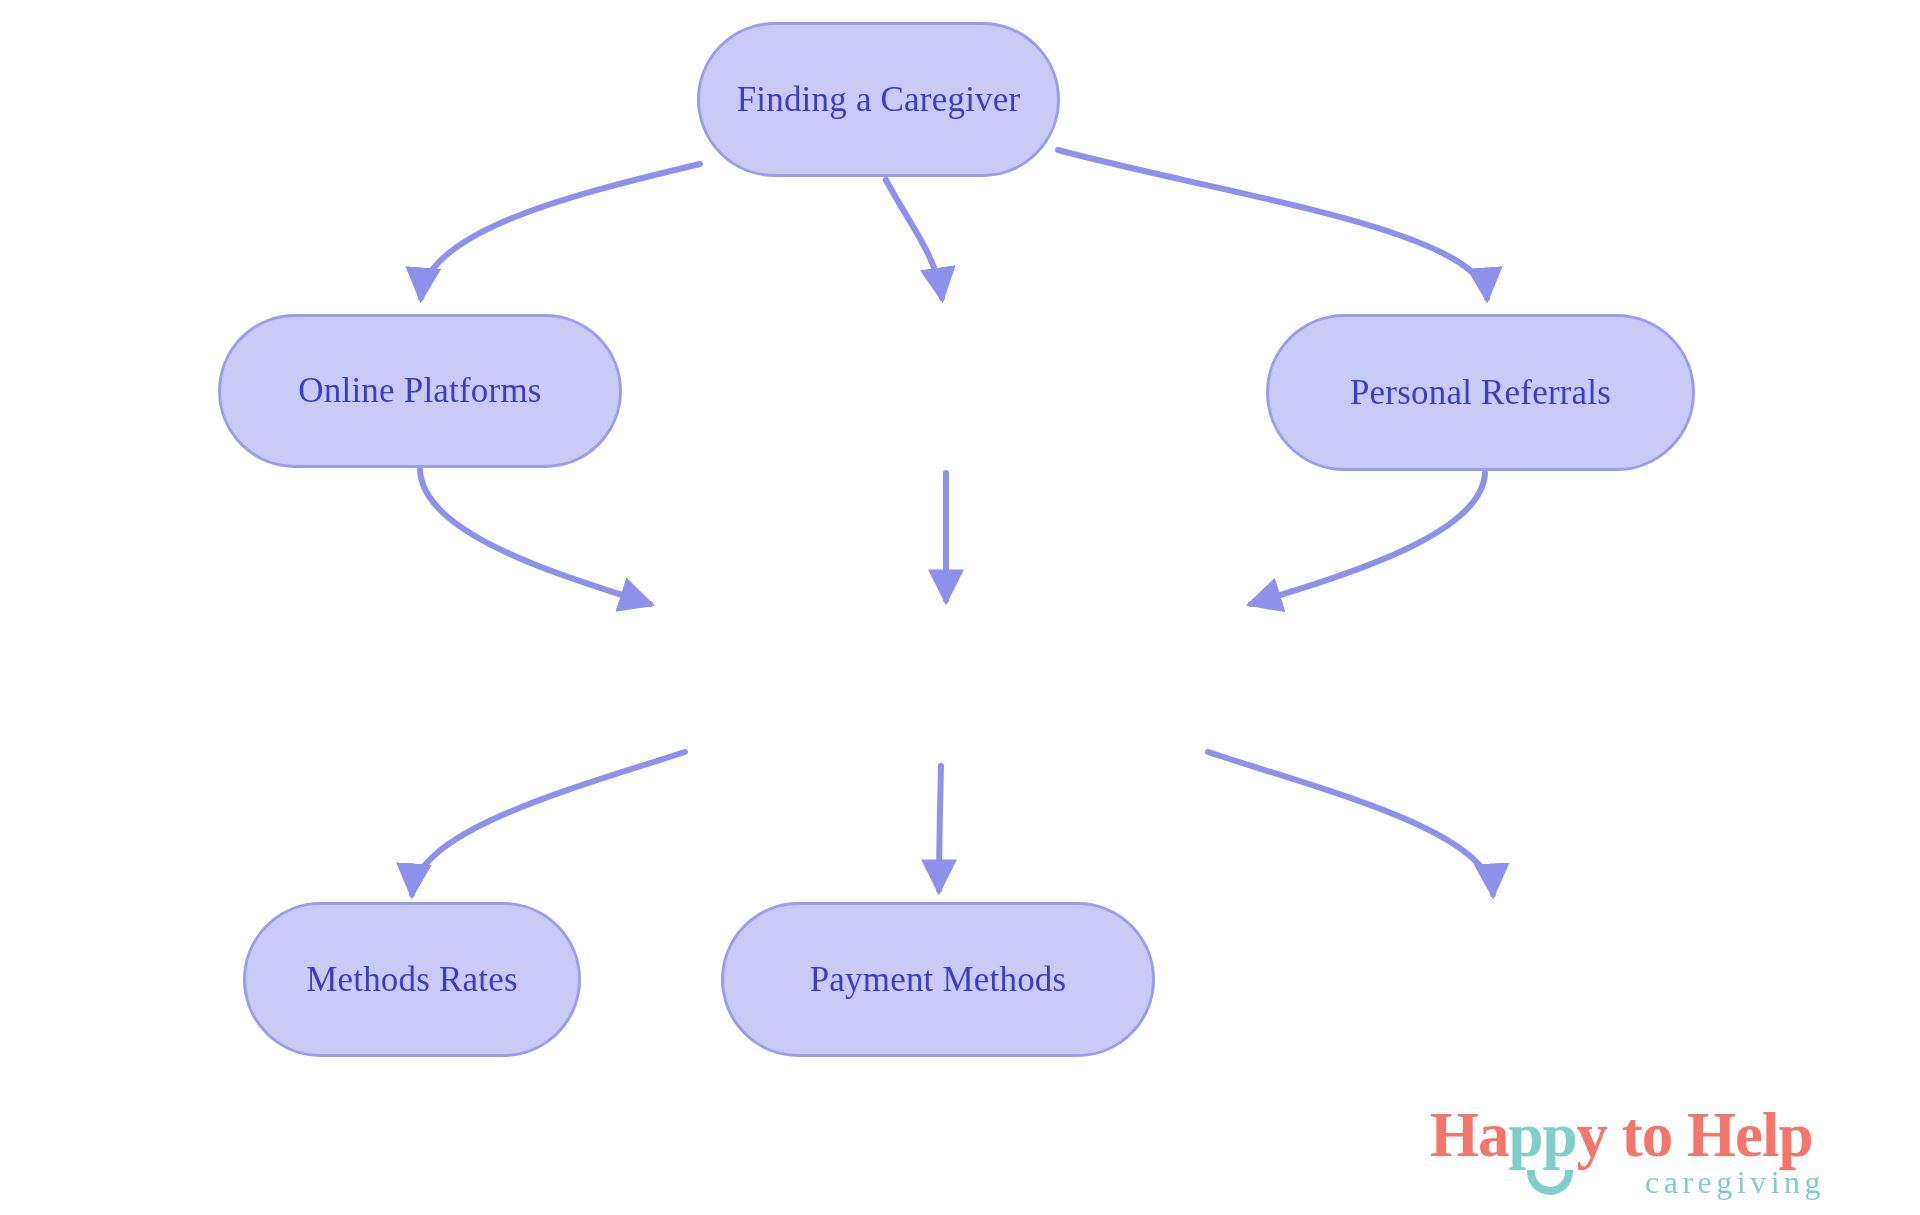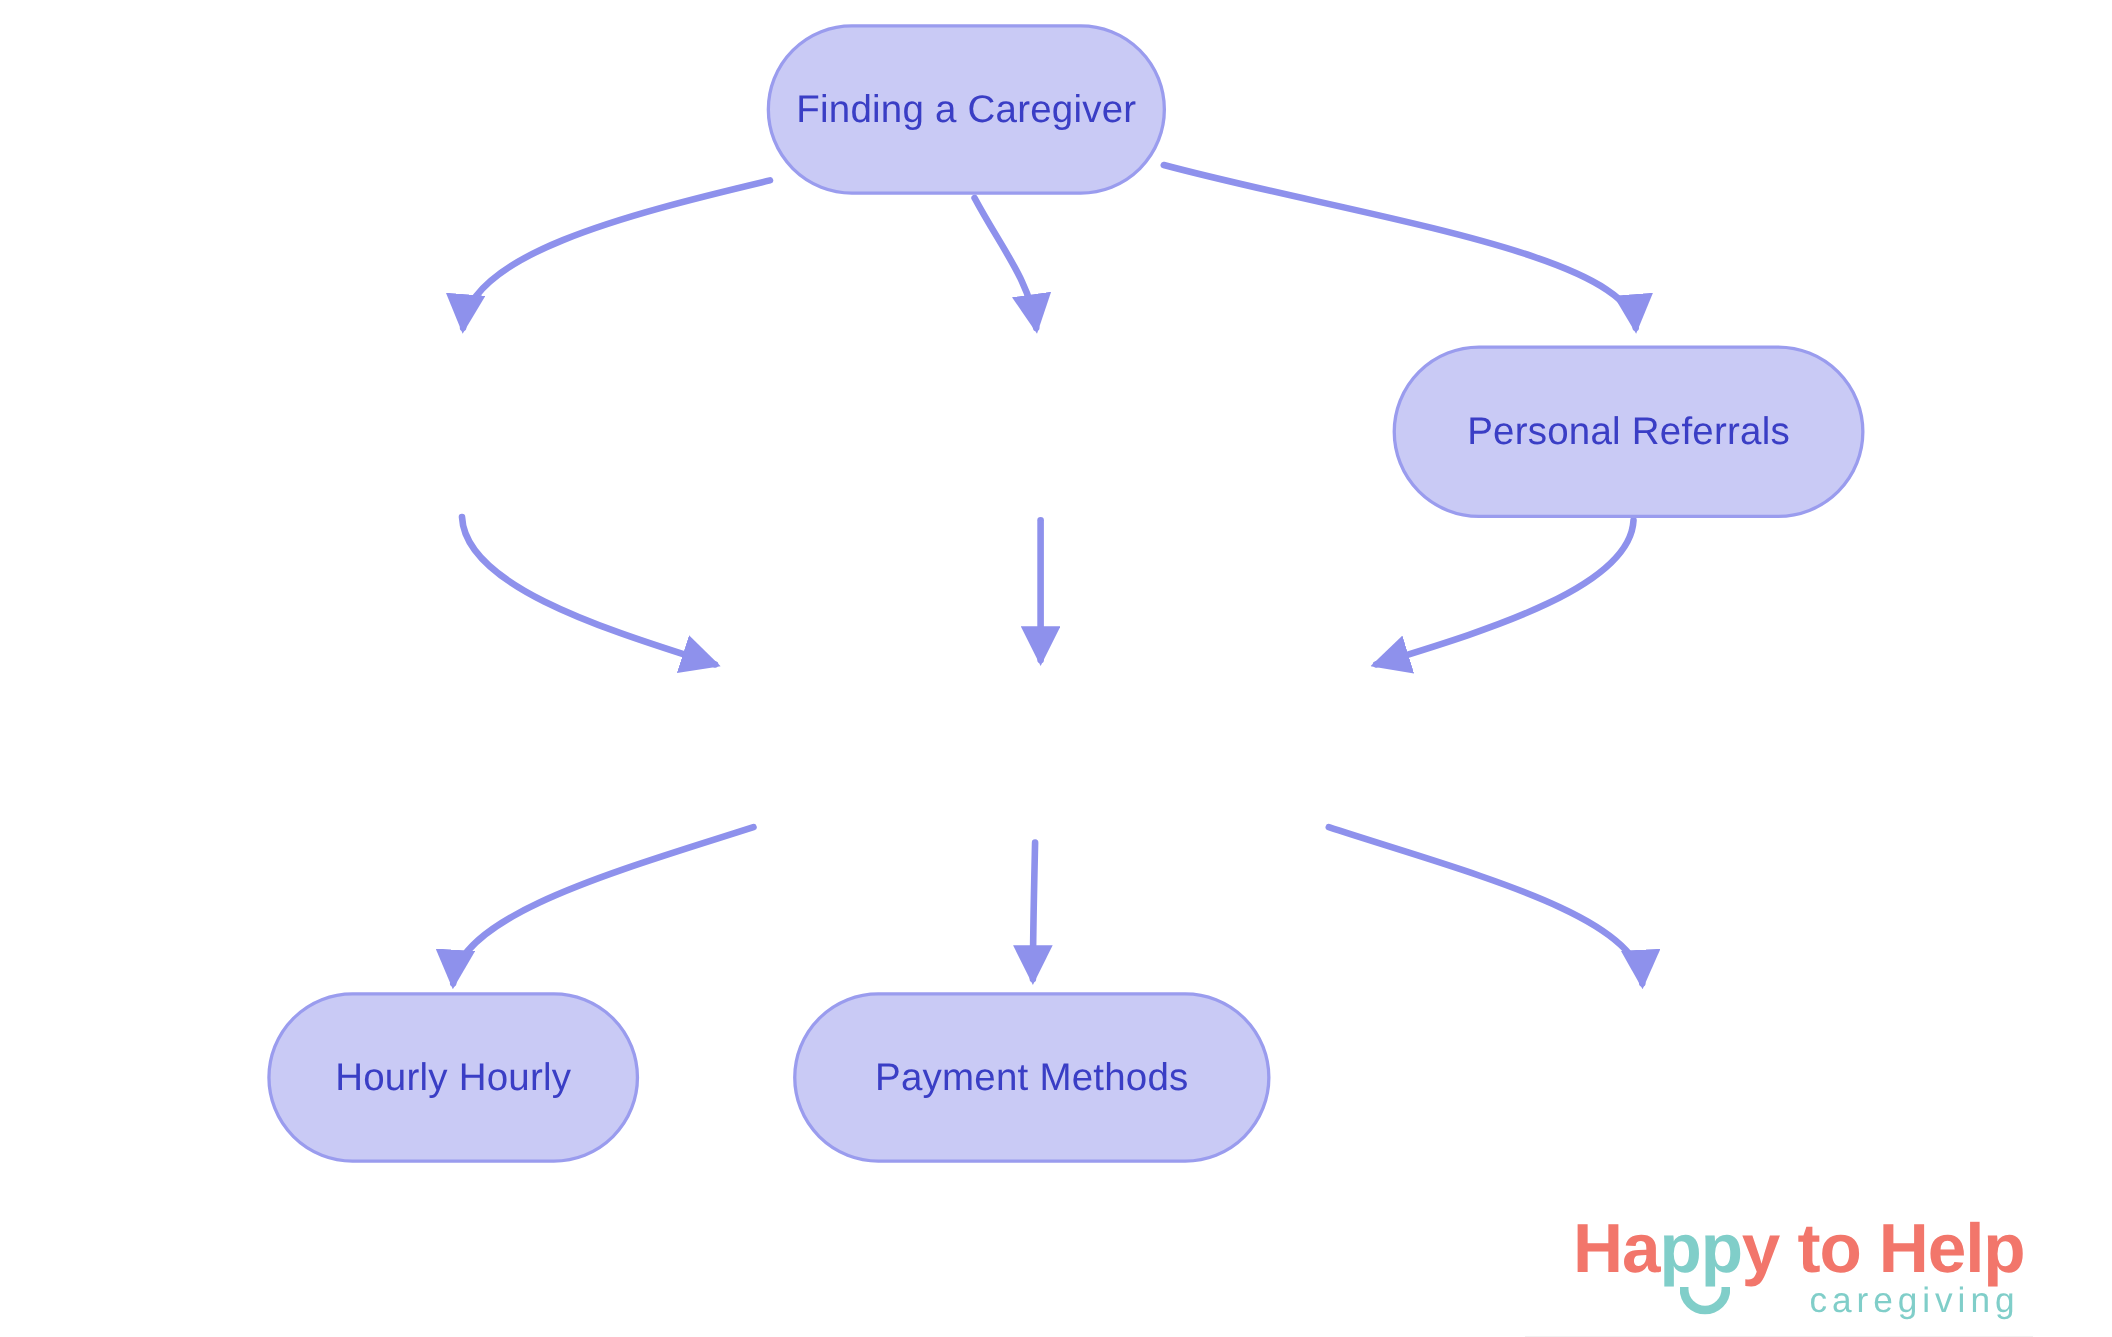--- a/index.html
+++ b/index.html
@@ -11,21 +11,21 @@
     --logo-teal:#80cec9;
     --background:#ffffff;
   }
   *{margin:0;padding:0;box-sizing:border-box;}
   html,body{background:#e8e8e8;}
   .canvas{
     position:relative;
     width:1920px;height:1215px;
     background:var(--background);
     overflow:hidden;
-    font-family:Liberation Sans, sans-serif;
+    font-family:Liberation Serif, serif;
   }
   .edges{position:absolute;left:0;top:0;width:1920px;height:1215px;}
   .edges path.edge{
     fill:none;
     stroke:var(--edge);
     stroke-width:6;
     stroke-linecap:round;
   }
   .edges marker path{fill:var(--edge);}
   .node{
@@ -86,29 +86,32 @@
     <path class="edge" d="M 1485 473 C 1482 535, 1345 575, 1251 604" marker-end="url(#ah)"></path>
     <path class="edge" d="M 685 752 C 560 792, 416 832, 412 894" marker-end="url(#ah)"></path>
     <path class="edge" d="M 941 766 C 940 810, 939 850, 939 890" marker-end="url(#ah)"></path>
     <path class="edge" d="M 1208 752 C 1330 792, 1490 832, 1493 894" marker-end="url(#ah)"></path>
   </svg>
 
   <div class="node" style="left:697px;top:22px;width:363px;height:155px">
     <span class="node-label">Finding a Caregiver</span>
   </div>
 
+  <div class="node" style="left:218px;top:314px;width:404px;height:154px">
+    <span class="node-label">Online Platforms</span>
+  </div>
 
 
   <div class="node" style="left:1266px;top:314px;width:429px;height:157px">
     <span class="node-label">Personal Referrals</span>
   </div>
 
 
   <div class="node" style="left:243px;top:902px;width:338px;height:155px">
-    <span class="node-label">Hourly Hourly</span>
+    <span class="node-label">Methods Rates</span>
   </div>
 
   <div class="node" style="left:721px;top:902px;width:434px;height:155px">
     <span class="node-label">Payment Methods</span>
   </div>
 
 
   <div class="logo">
     <div class="logo-main">
       <span class="coral">Ha</span><span class="teal">pp</span><span class="coral">y to Help</span>

